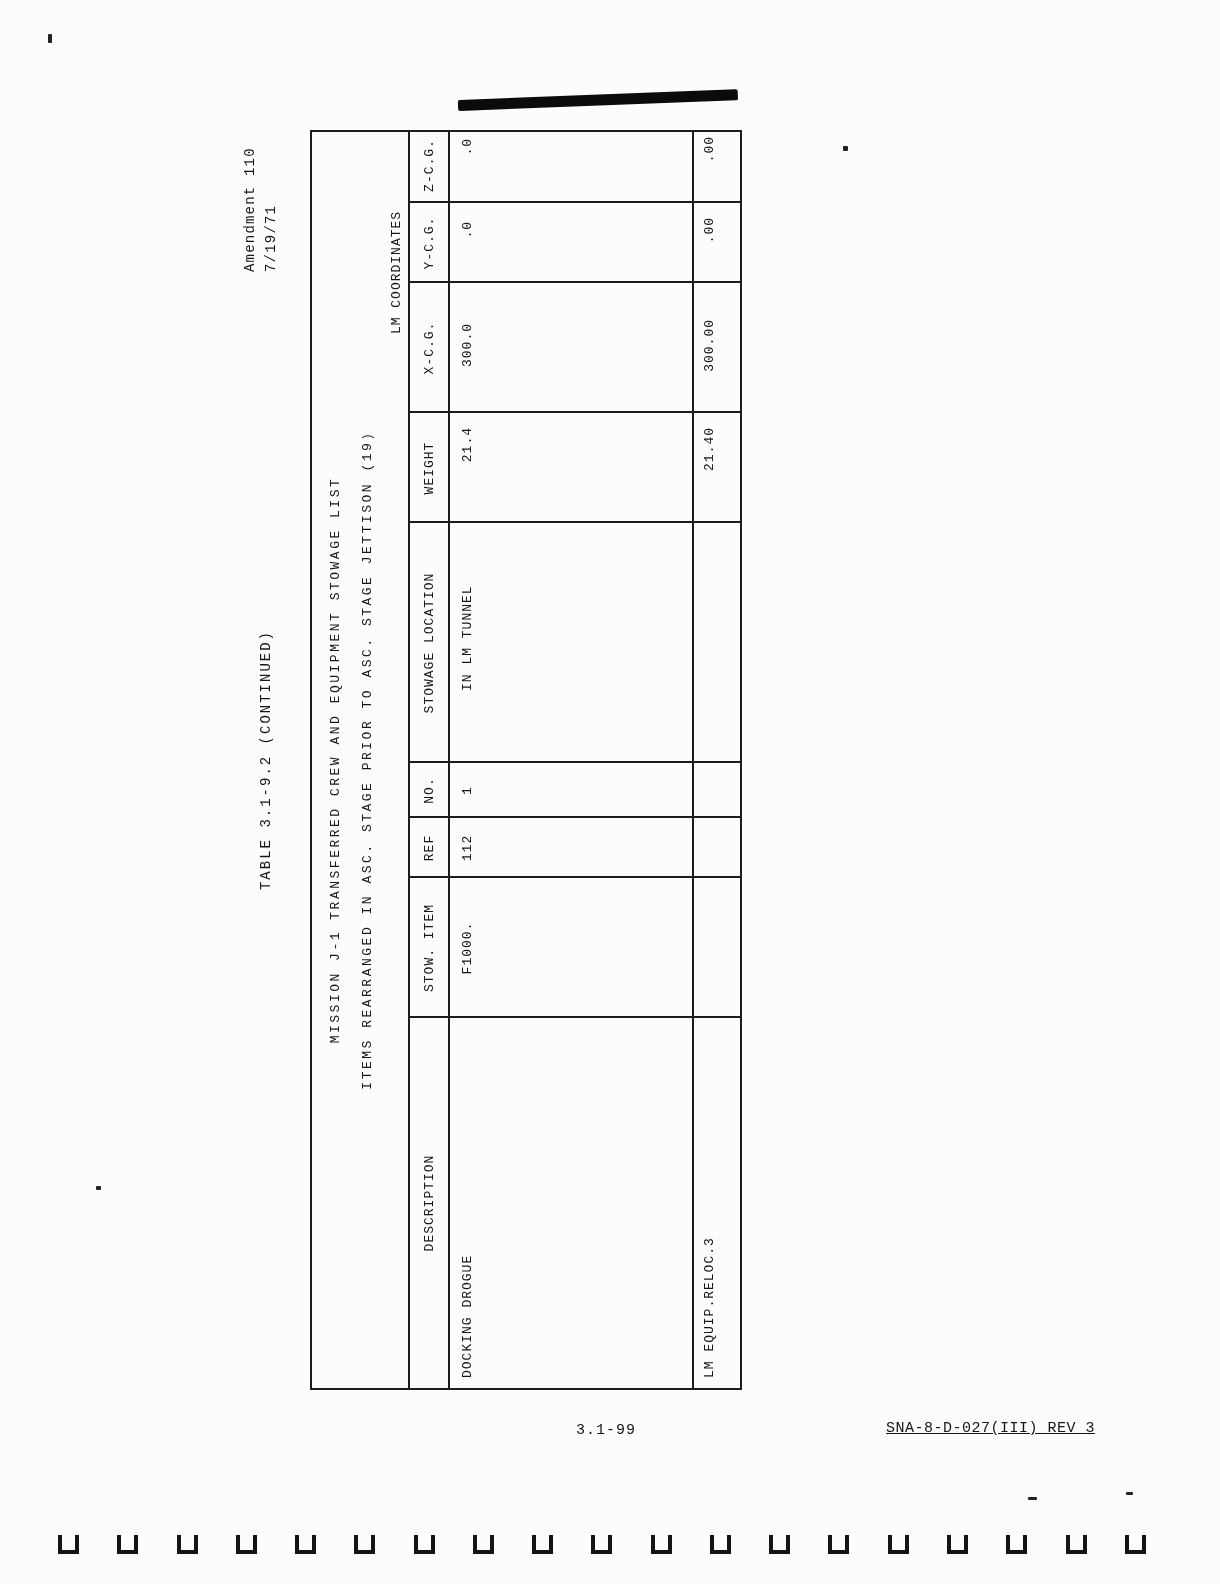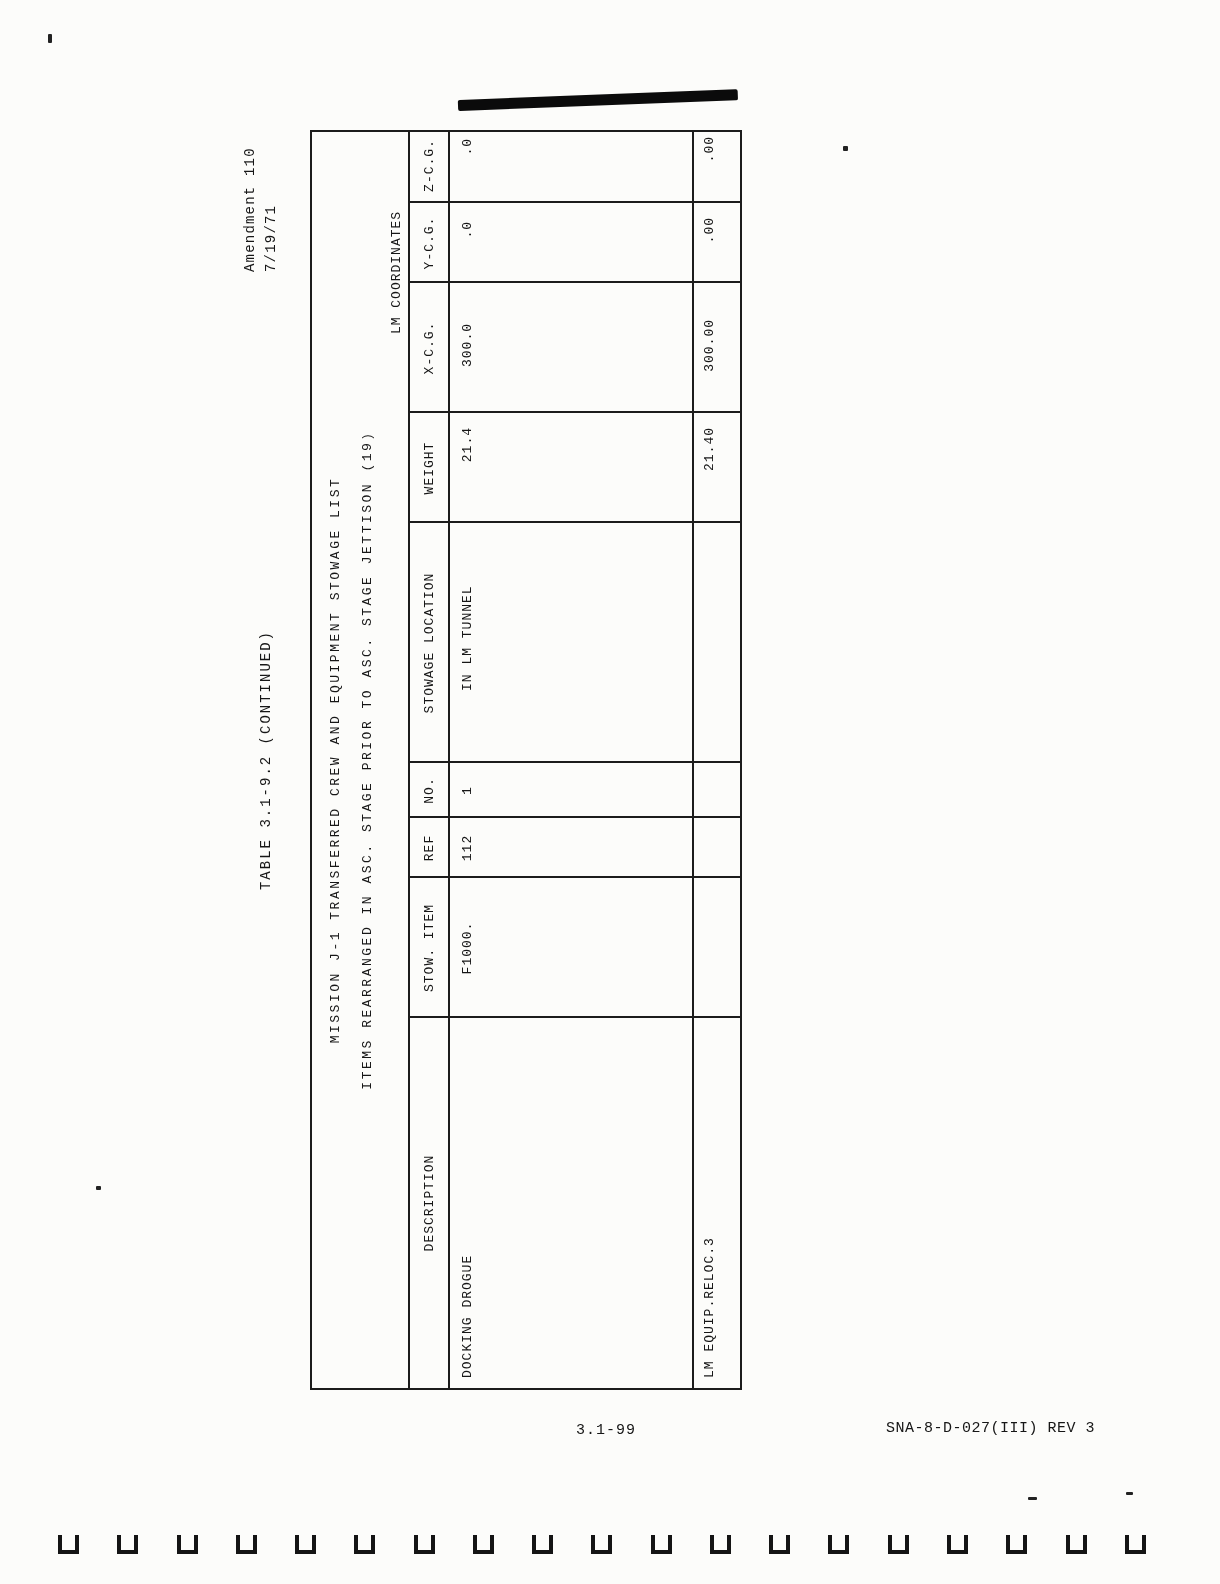--- a/index.html
+++ b/index.html
@@ -56,21 +56,21 @@
   .ta-l{text-align:left;}
   .ta-c{text-align:center;}
   .ta-r{text-align:right;}
   
   .footer-page{
     position:absolute;left:560px;top:1422px;
     font-size:15px;letter-spacing:1px;margin-left:16px;
   }
   .footer-doc{
     position:absolute;left:886px;top:1420px;
-    font-size:15px;letter-spacing:0.5px;
+    font-size:15px;letter-spacing:0.5px;text-decoration:underline;
   }
   .scan-bar{
     position:absolute;left:458px;top:100px;width:280px;height:11px;
     background:#0b0b0b;border-radius:2px;
     transform:rotate(-2.2deg);transform-origin:0 50%;
   }
   .speck{position:absolute;background:#222;border-radius:1px;}
   .marks-row{
     position:absolute;left:58px;top:1535px;width:1088px;height:22px;
     display:flex;justify-content:space-between;align-items:flex-start;

